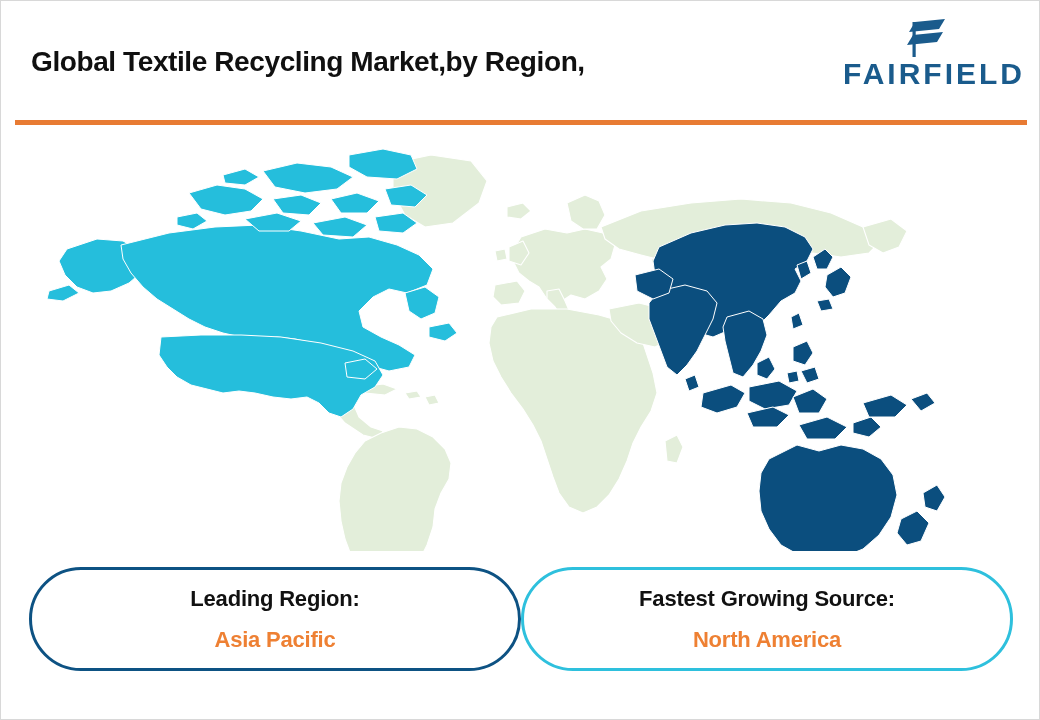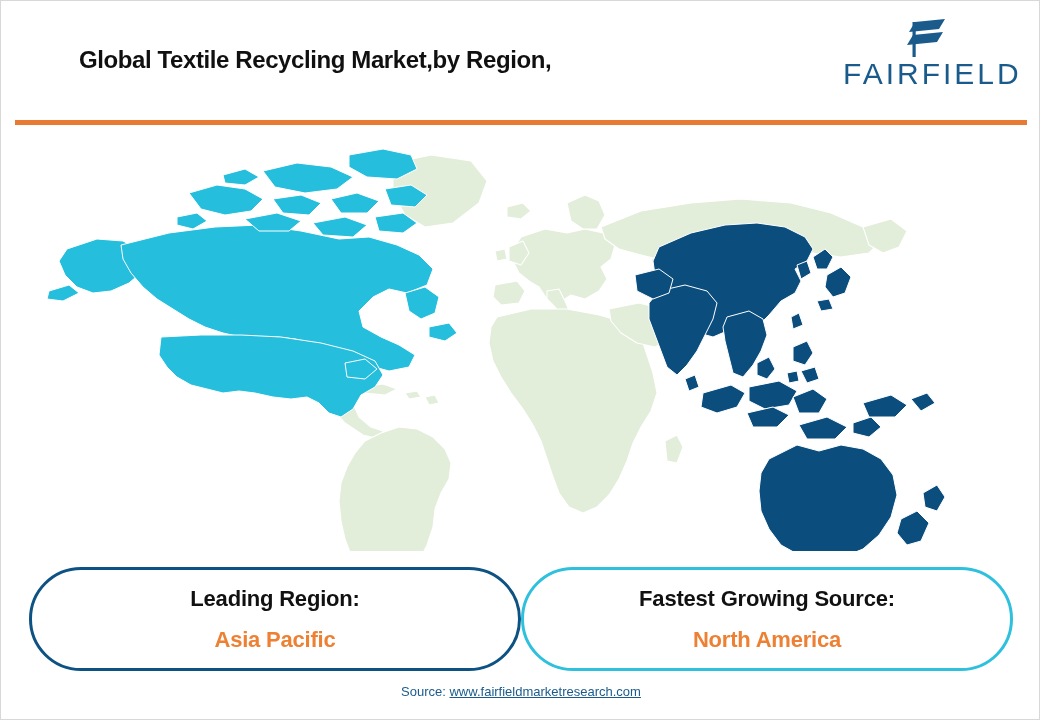--- a/index.html
+++ b/index.html
@@ -29,26 +29,25 @@
     position: absolute;
     left: 0;
     top: 0;
     width: 1040px;
     height: 118px;
   }
   .page-title {
     position: absolute;
     left: 30px;
     top: 45px;
-    font-size: 24px;
+    font-size: 28px;
     font-weight: bold;
     letter-spacing: -0.4px;
     color: #101010;
     white-space: nowrap;
-    margin-left: 48px;
   }
 
   .logo {
     position: absolute;
     right: 18px;
     top: 14px;
     width: 180px;
     height: 86px;
   }
   .logo-mark {
@@ -56,22 +55,23 @@
     right: 72px;
     top: 2px;
     width: 48px;
     height: 42px;
   }
   .logo-word {
     position: absolute;
     right: 0px;
     top: 44px;
     width: 180px;
+    text-align: right;
     font-size: 30px;
-    font-weight: normal;
+    font-weight: bold;
     letter-spacing: 3.0px;
     color: #1a5b8c;
     line-height: 1;
   }
 
   .accent-rule {
     position: absolute;
     left: 14px;
     top: 119px;
     width: 1012px;
@@ -287,17 +287,14 @@
     <div class="card card-left">
       <div class="card-label">Leading Region:</div>
       <div class="card-value">Asia Pacific</div>
     </div>
     <div class="card card-right">
       <div class="card-label">Fastest Growing Source:</div>
       <div class="card-value">North America</div>
     </div>
   </div>
 
-  <div class="footer">
-    <span>Source: </span><a class="footer-link" href="#">www.fairfieldmarketresearch.com</a>
-  </div>
 
 </div>
 
 </body></html>

